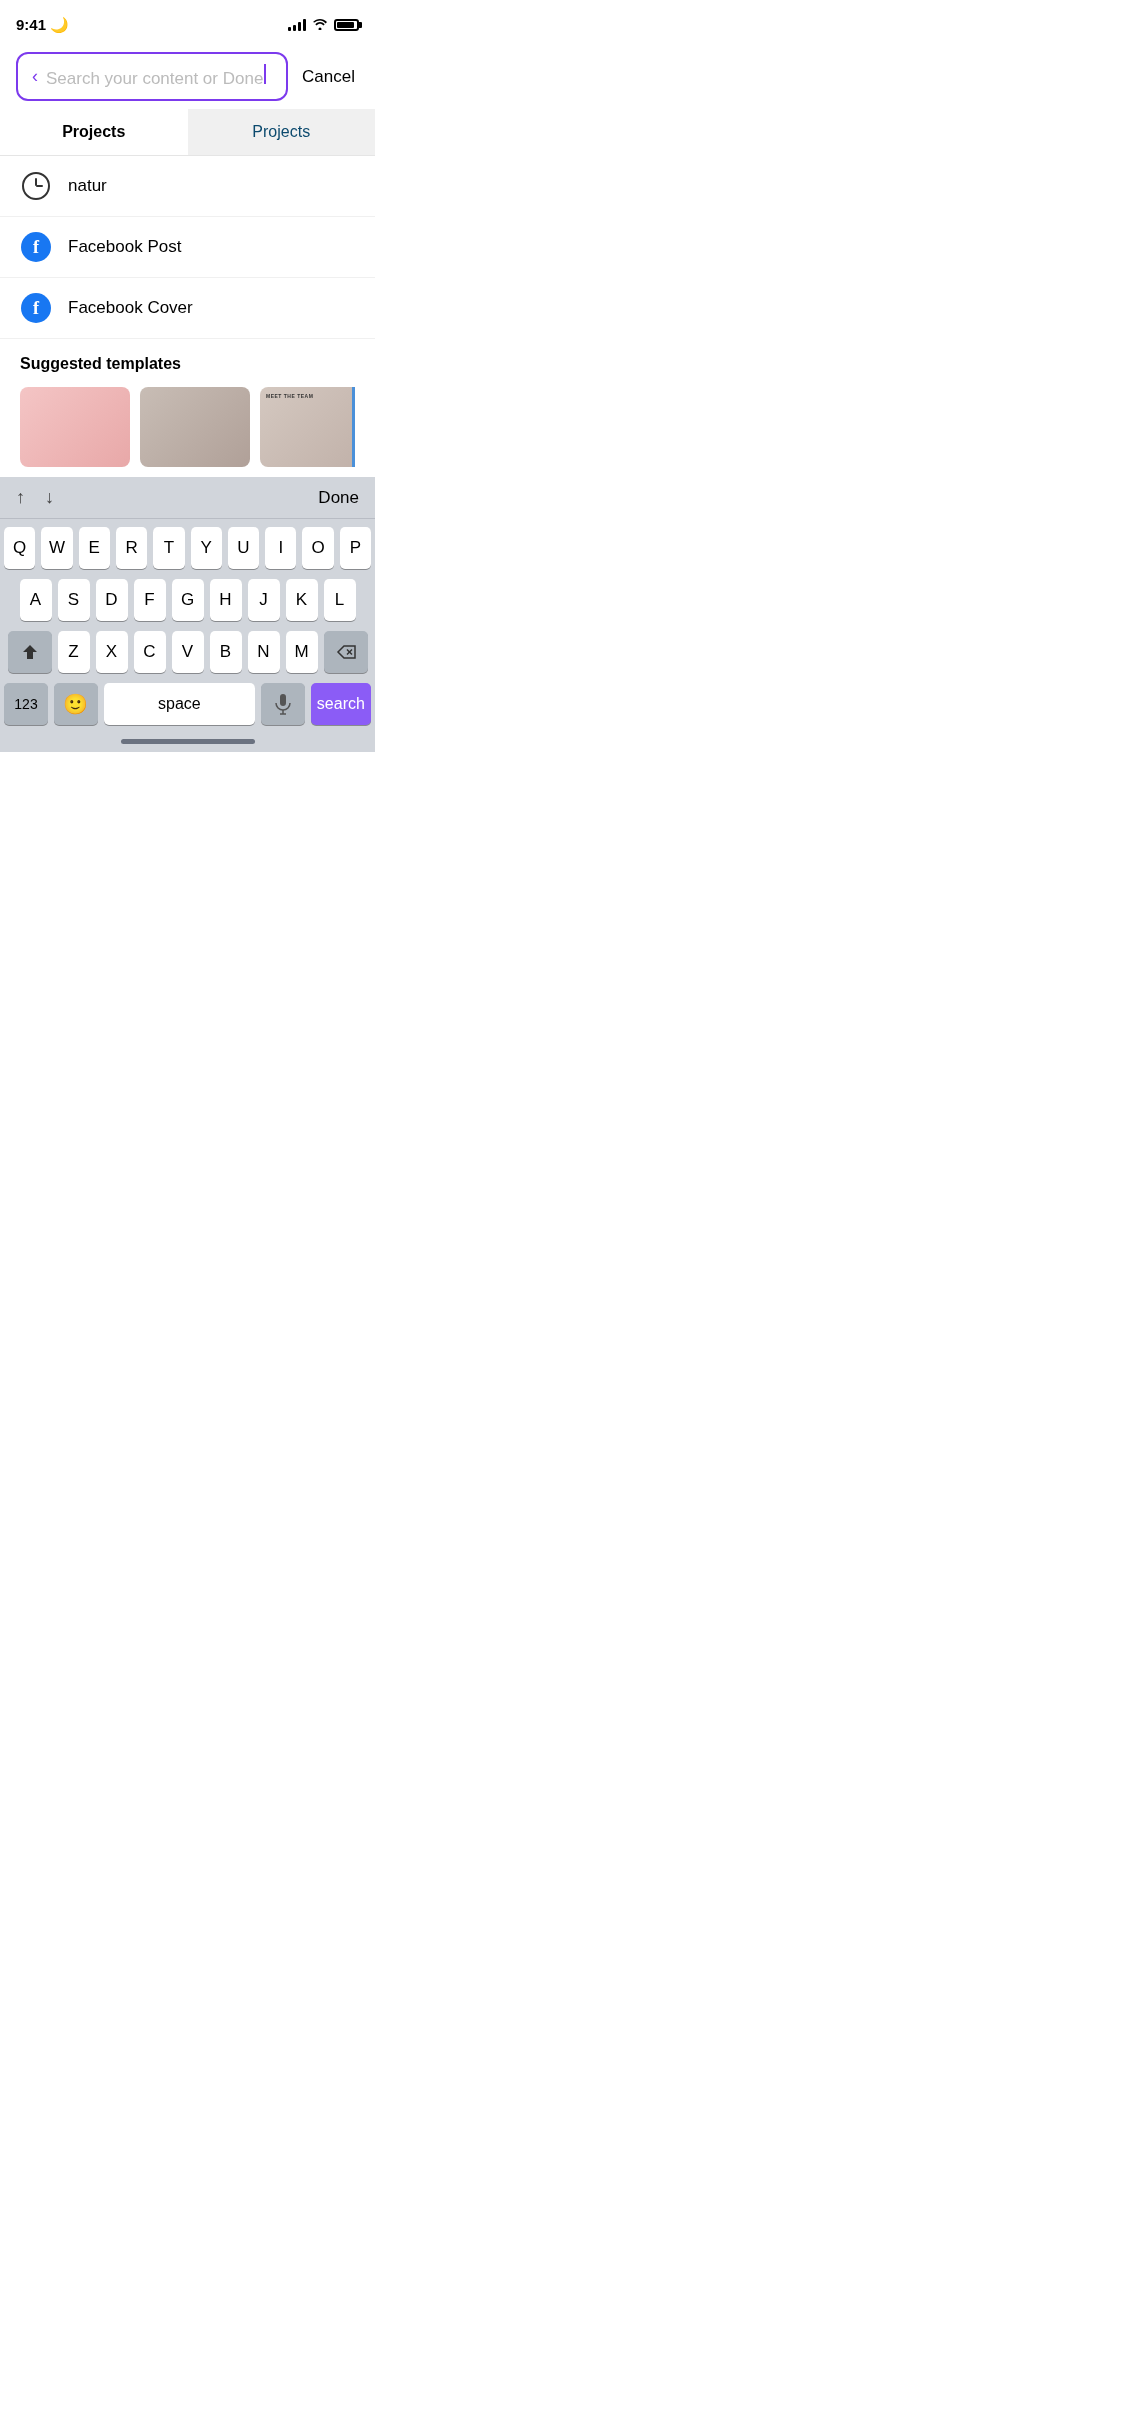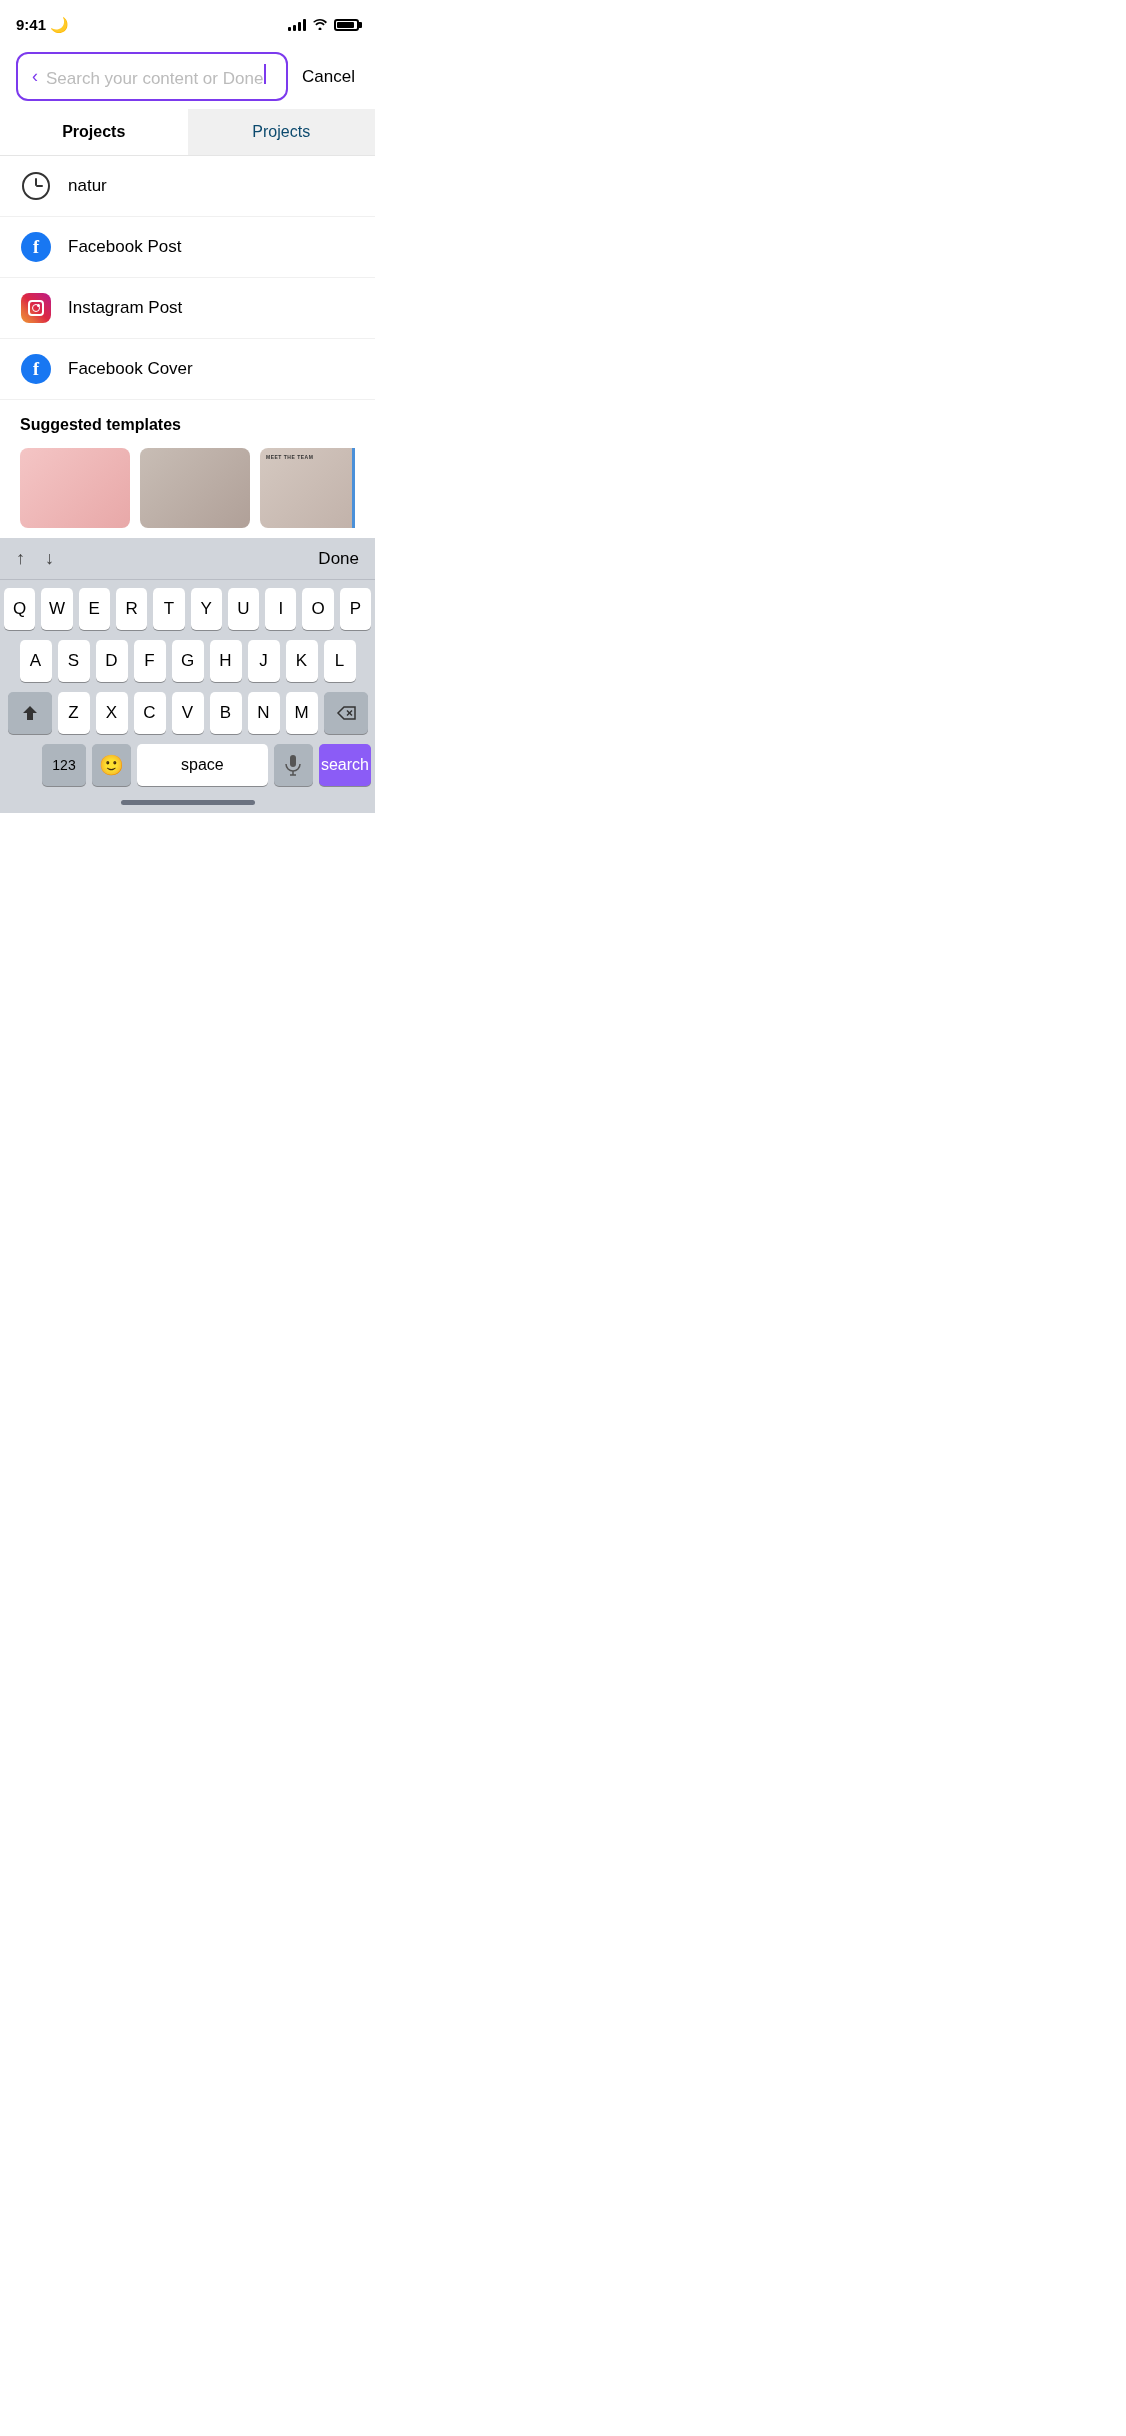--- a/index.html
+++ b/index.html
@@ -404,21 +404,20 @@
     .key-mic {
       background: #adb5bd;
       flex: 1.5;
       max-width: 44px;
     }
     .key-bottom-row {
       display: flex;
       justify-content: center;
       gap: 6px;
       margin-bottom: 4px;
-      margin-left: 38px;
     }
 
     
     .home-indicator {
       display: flex;
       justify-content: center;
       padding: 6px 0 8px;
       background: #d1d5db;
     }
     .home-bar {
@@ -482,30 +481,20 @@
   </div>
 
   <div class="search-item">
     <div class="search-item-icon">
       <div class="fb-icon">f</div>
     </div>
     <span class="search-item-label">Facebook Post</span>
   </div>
 
 
-  <div class="search-item">
-    <div class="search-item-icon">
-      <div class="ig-icon">
-        <div class="ig-icon-inner">
-          <div class="ig-icon-dot"></div>
-        </div>
-      </div>
-    </div>
-    <span class="search-item-label">Instagram Post</span>
-  </div>
 
   <div class="search-item">
     <div class="search-item-icon">
       <div class="fb-icon">f</div>
     </div>
     <span class="search-item-label">Facebook Cover</span>
   </div>
 </div>
 
 <div class="suggested-section">

